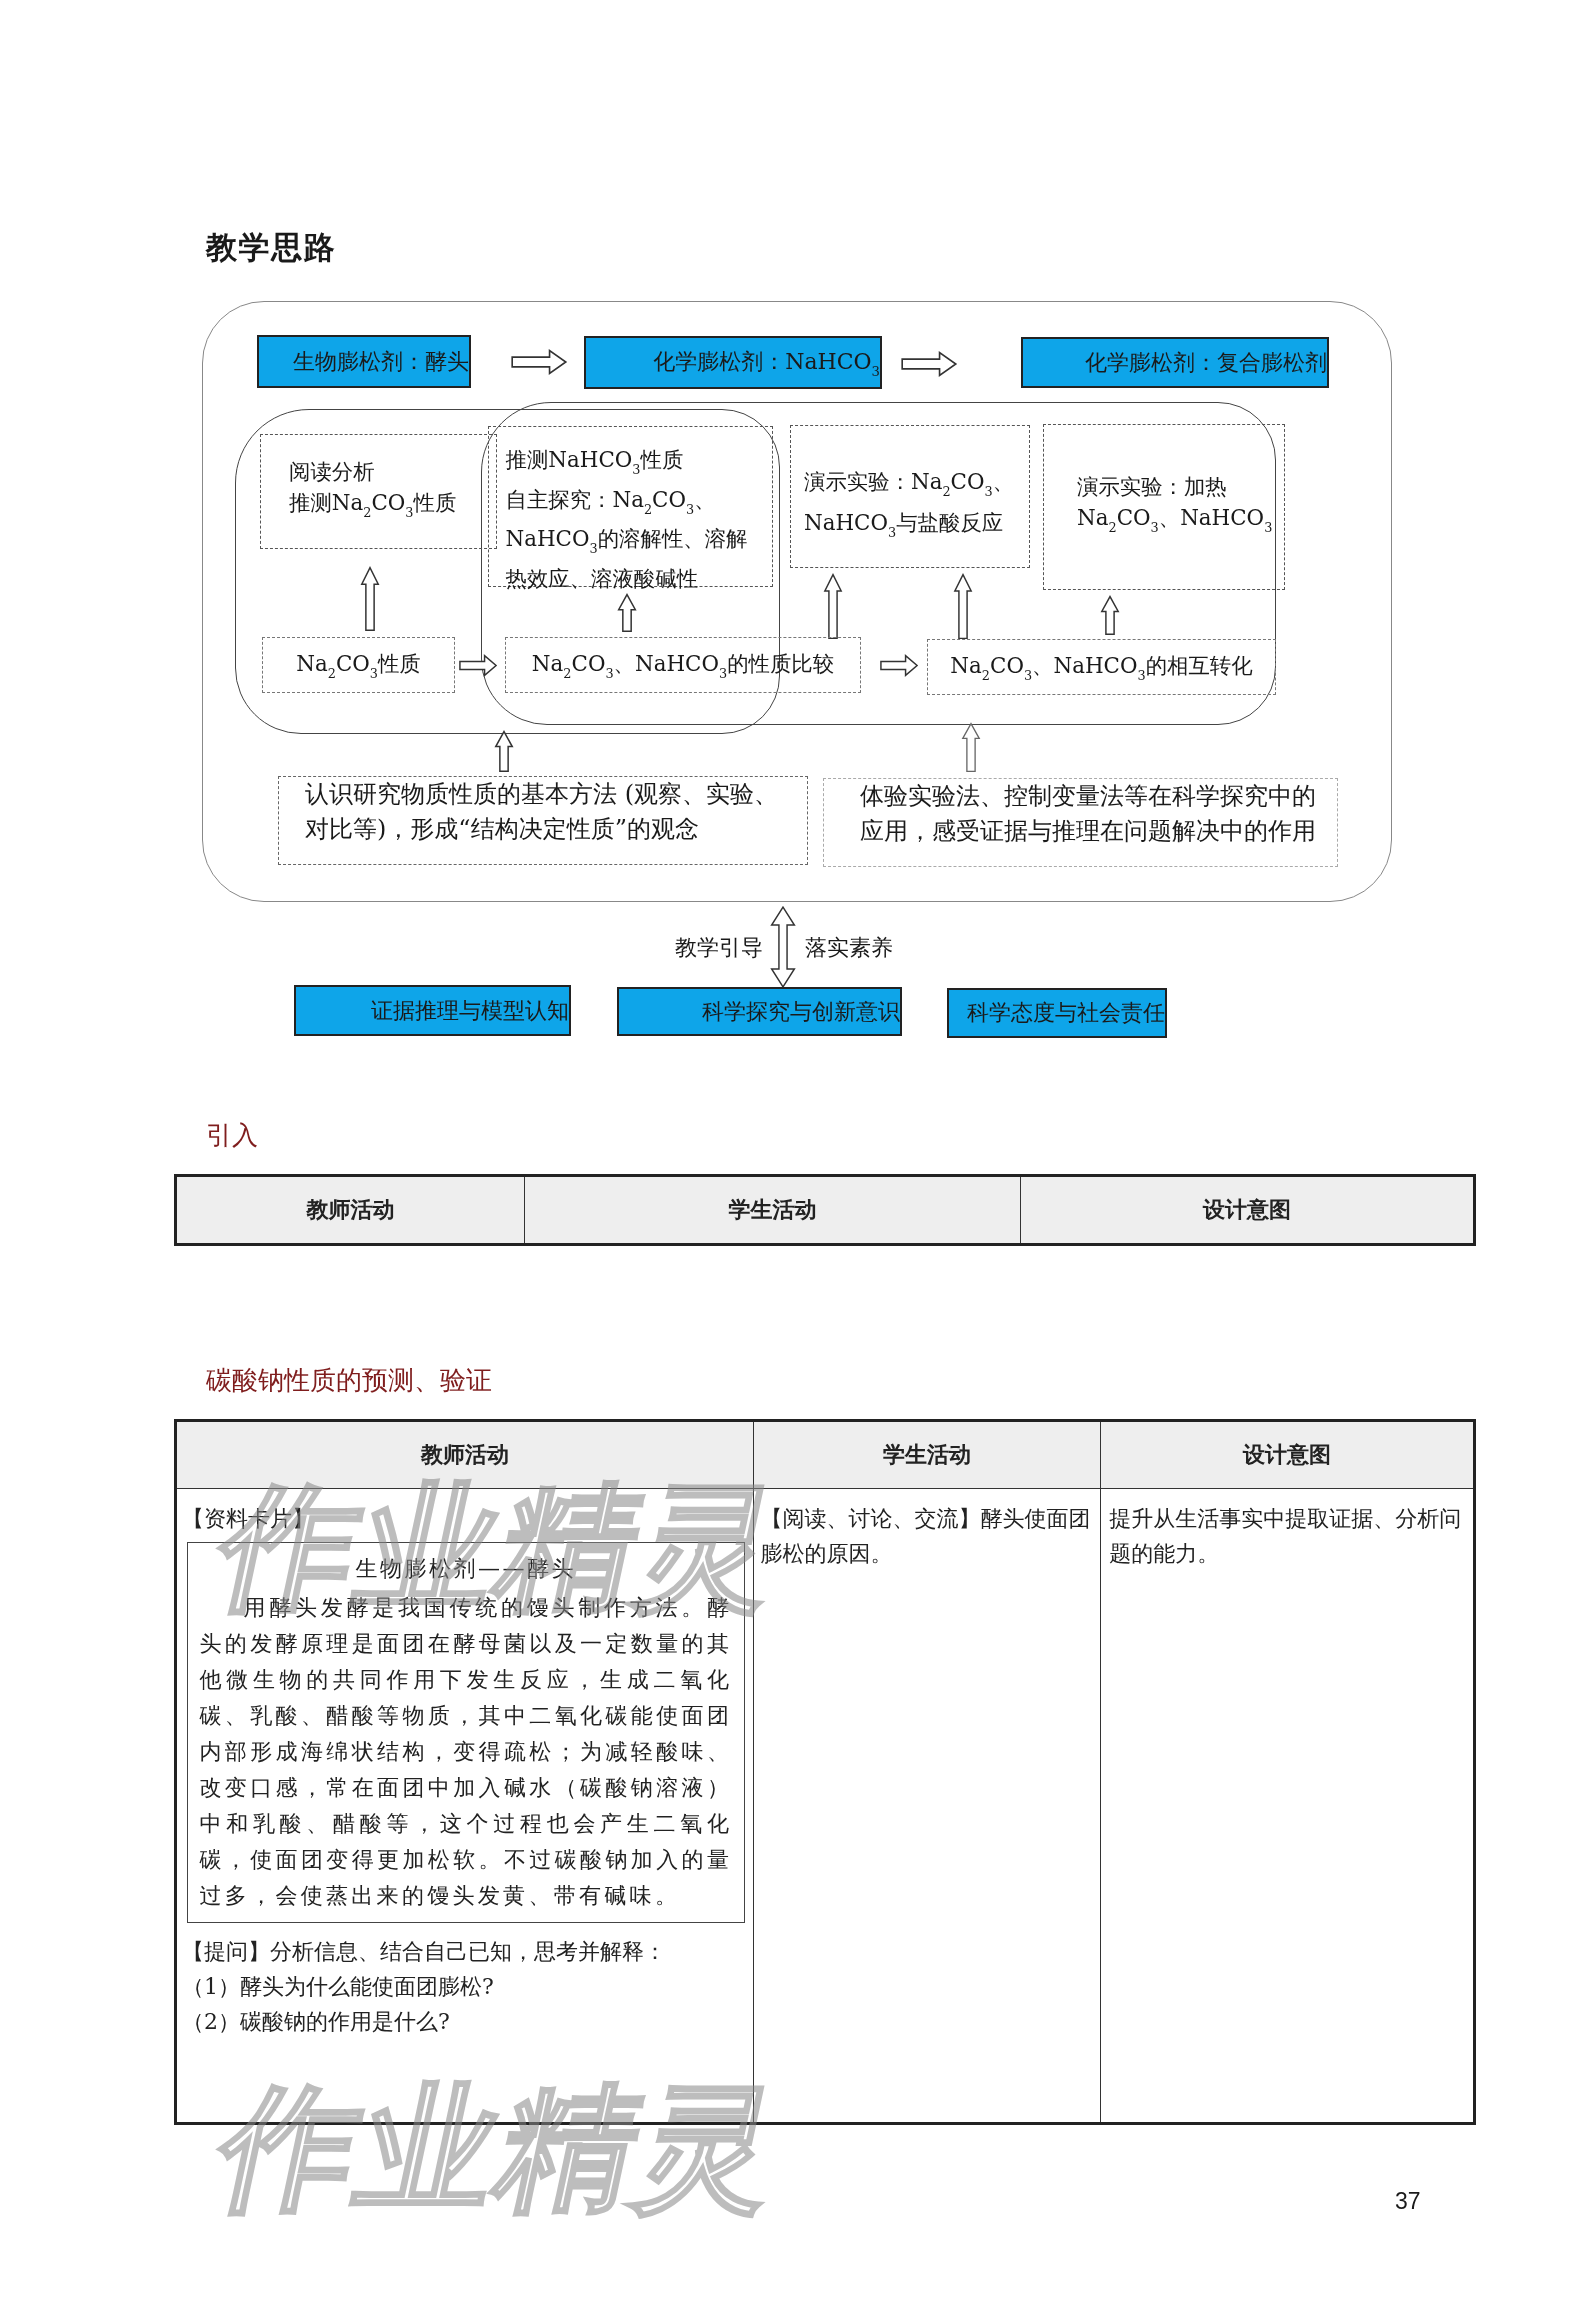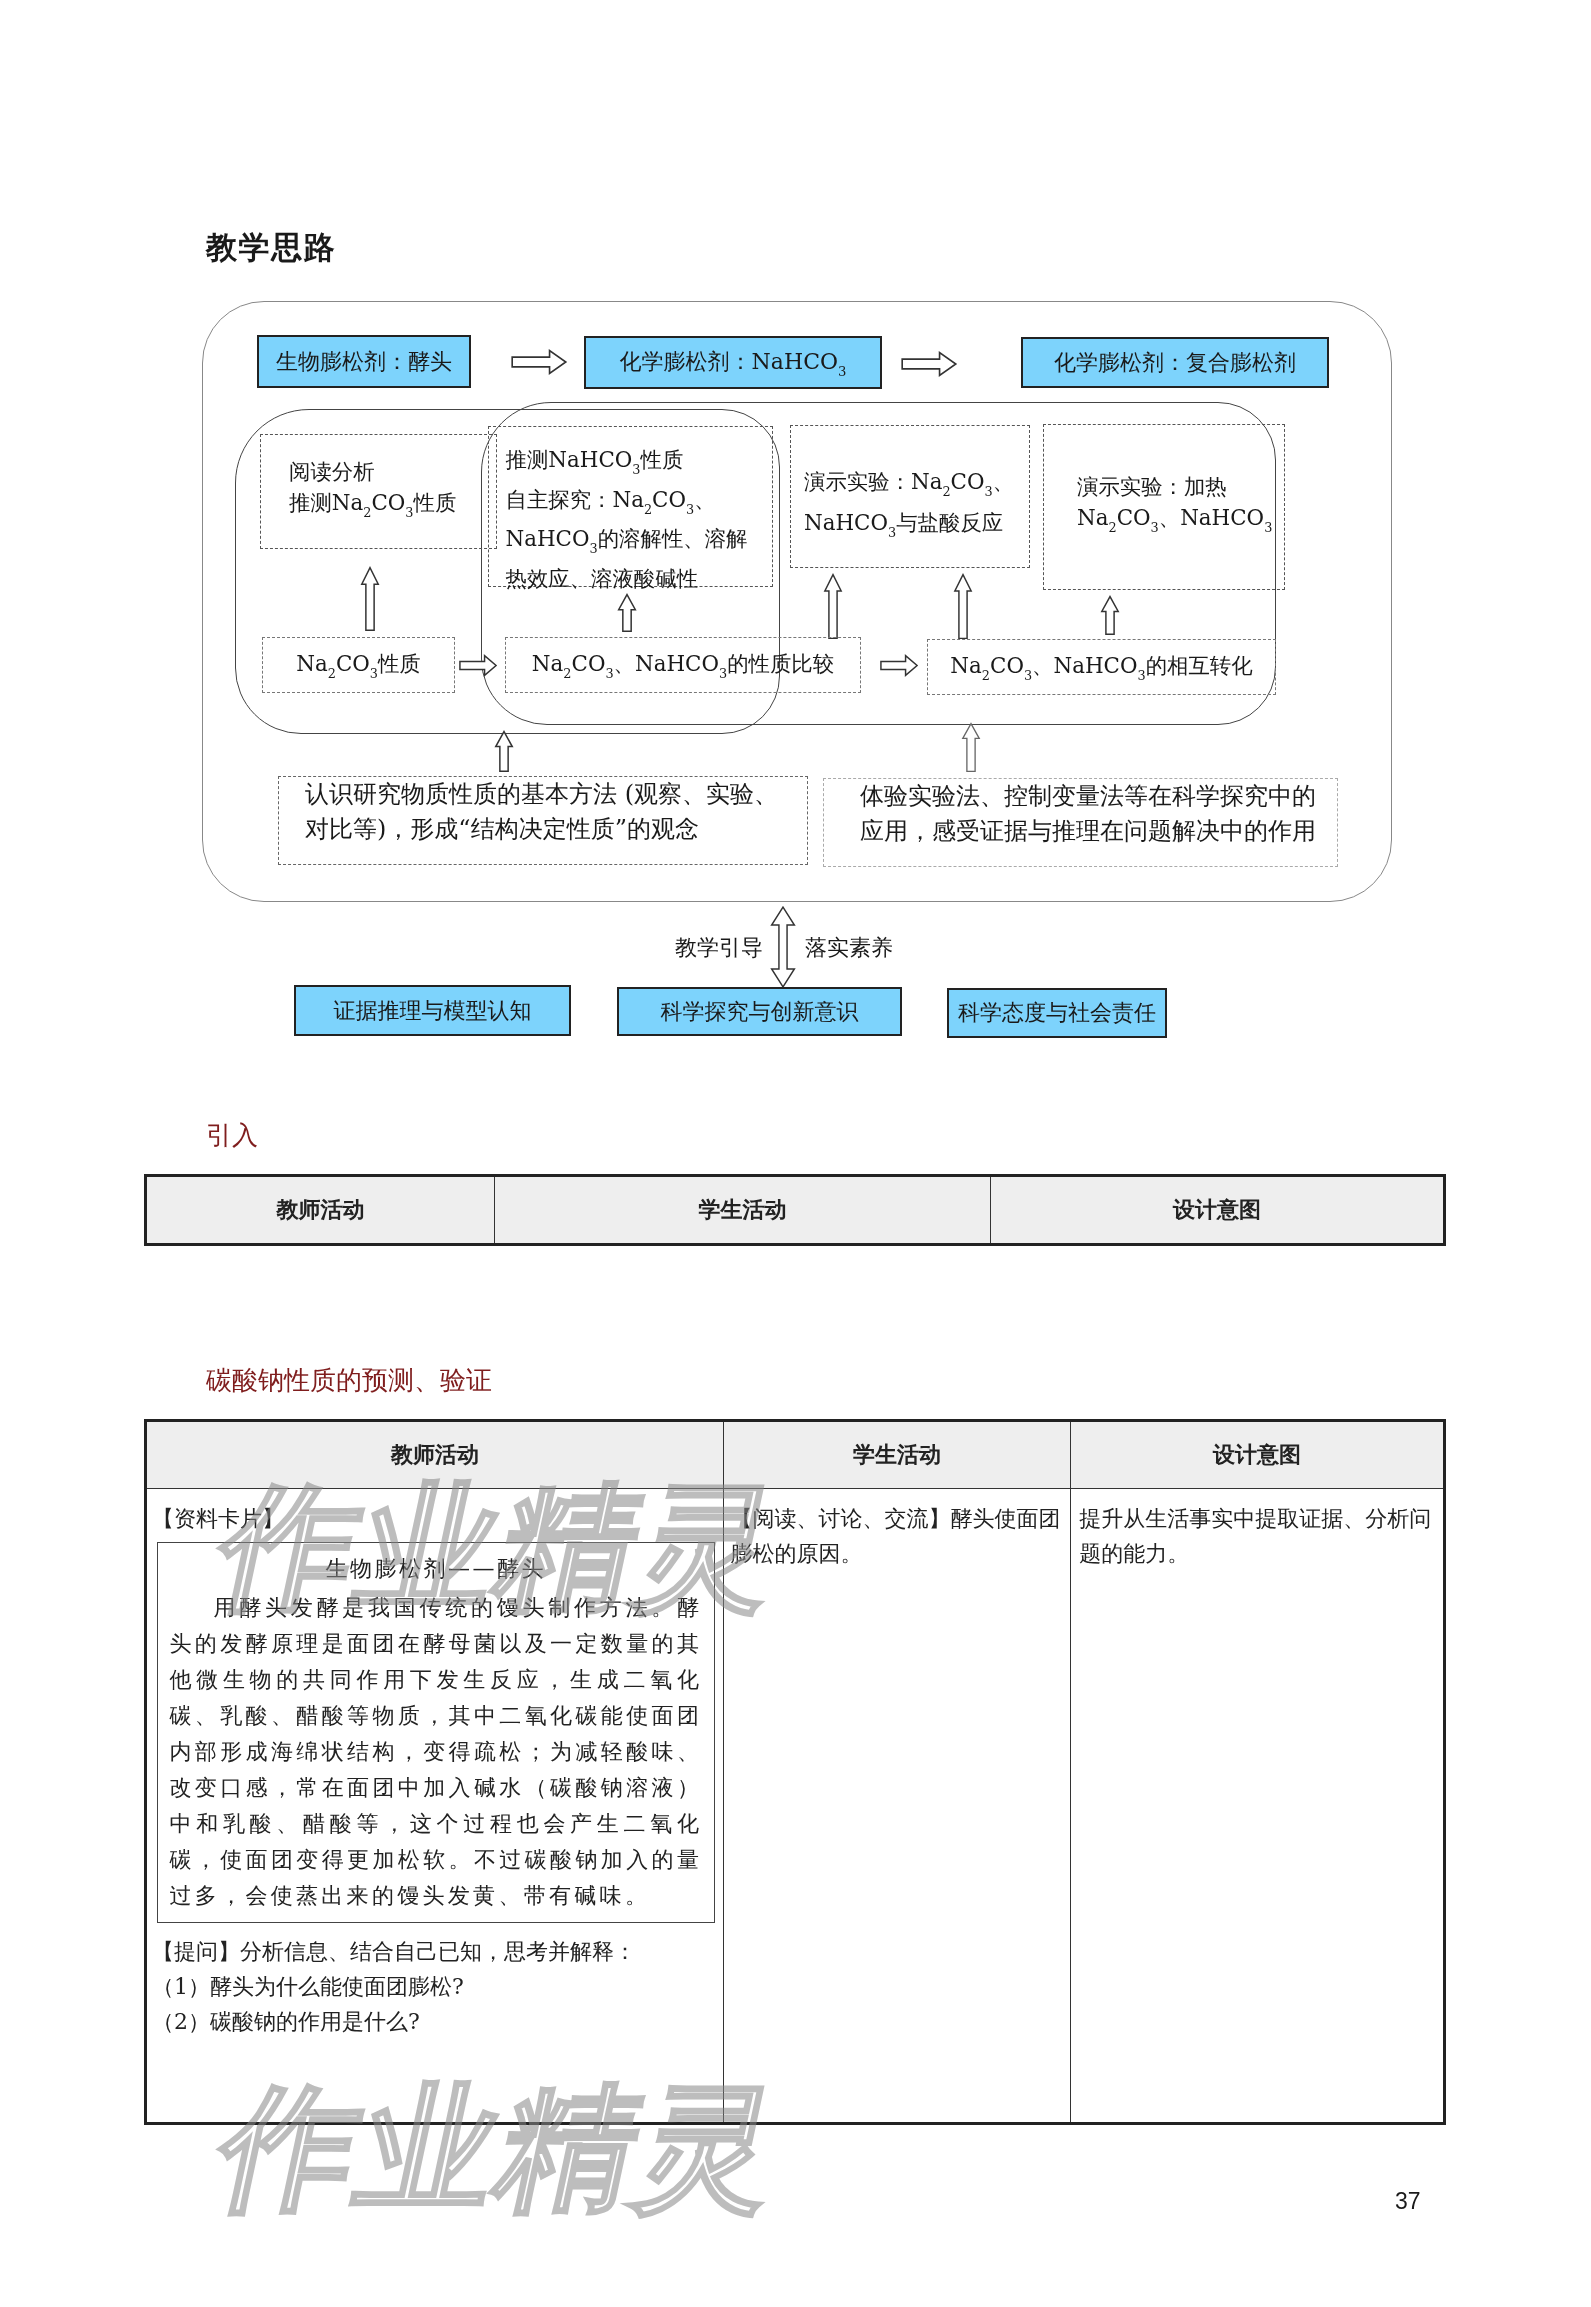--- a/index.html
+++ b/index.html
@@ -1,27 +1,27 @@
 <!DOCTYPE html>
 <html style="font-size:13px"><head>
 <meta charset="utf-8">
 <style>
   html, body { margin:0; padding:0; background:#fff; }
   body { width:1592px; height:2307px; position:relative; overflow:hidden;
          font-family:"DejaVu Serif","Liberation Serif",serif; color:#1a1a1a; }
   .abs { position:absolute; box-sizing:border-box; }
   .sec-title { font-family:"DejaVu Sans","Liberation Sans",sans-serif; font-weight:bold; font-size:31px; letter-spacing:1.6px; }
   .sub-title { font-family:"DejaVu Serif","Liberation Serif",serif; font-size:26px; color:#7f1d1d; }
-  .solid-box { border:2.5px solid #222; background:#7dd3fc; display:flex; align-items:center; justify-content:center; font-size:22px; }
+  .solid-box { border:2.5px solid #222; background:#0ea5e9; display:flex; align-items:center; justify-content:flex-end; font-size:22px; }
   .dash-box { border:1.6px dashed #555; display:flex; align-items:center; font-size:21.4px; line-height:31px; }
   .dot-box { border:1.6px dashed #777; display:flex; align-items:center; justify-content:center; font-size:21.4px; }
   .dashdot-box { border:1.6px dashed #666; display:flex; align-items:flex-start; font-size:24px; line-height:35px; }
   .rounded { border:1.6px solid #444; }
   sub { font-size:60%; vertical-align:-6.6px; }
-  table.doc { border-collapse:collapse; position:absolute; table-layout:fixed; }
+  table.doc { border-collapse:collapse; position:absolute; table-layout:fixed;margin-left:30px; }
   table.doc th { font-family:"DejaVu Sans","Liberation Sans",sans-serif; font-weight:bold; font-size:22px;
      background:#eeeeee; border:1.6px solid #333; height:64px; color:#222; }
   table.doc td { border:1.6px solid #333; font-size:22px; vertical-align:top; padding:8.2px 6.6px; line-height:35px; color:#222; }
   table.doc { border:3.3px solid #222; }
   .card { border:1.6px solid #444; margin:6.6px 5px 11.5px 5px; padding:3.3px 11.5px 8.2px 11.5px; font-family:"DejaVu Serif","Liberation Serif",serif; }
   .card-title { text-align:center; font-size:22px; letter-spacing:2.5px; margin:5px 0 3.3px 0; }
   .card-body { font-size:22px; line-height:36px; letter-spacing:3.3px; text-indent:2em; text-align:justify; }
   .watermark { font-family:"DejaVu Sans","Liberation Sans",sans-serif; font-weight:bold; font-size:136px; color:transparent;
      -webkit-text-stroke:2.5px #888; opacity:0.55; transform:skewX(-12deg); letter-spacing:3.3px; pointer-events:none; }
   .page-num { font-family:"Liberation Sans","DejaVu Sans",sans-serif; font-size:23px; }

